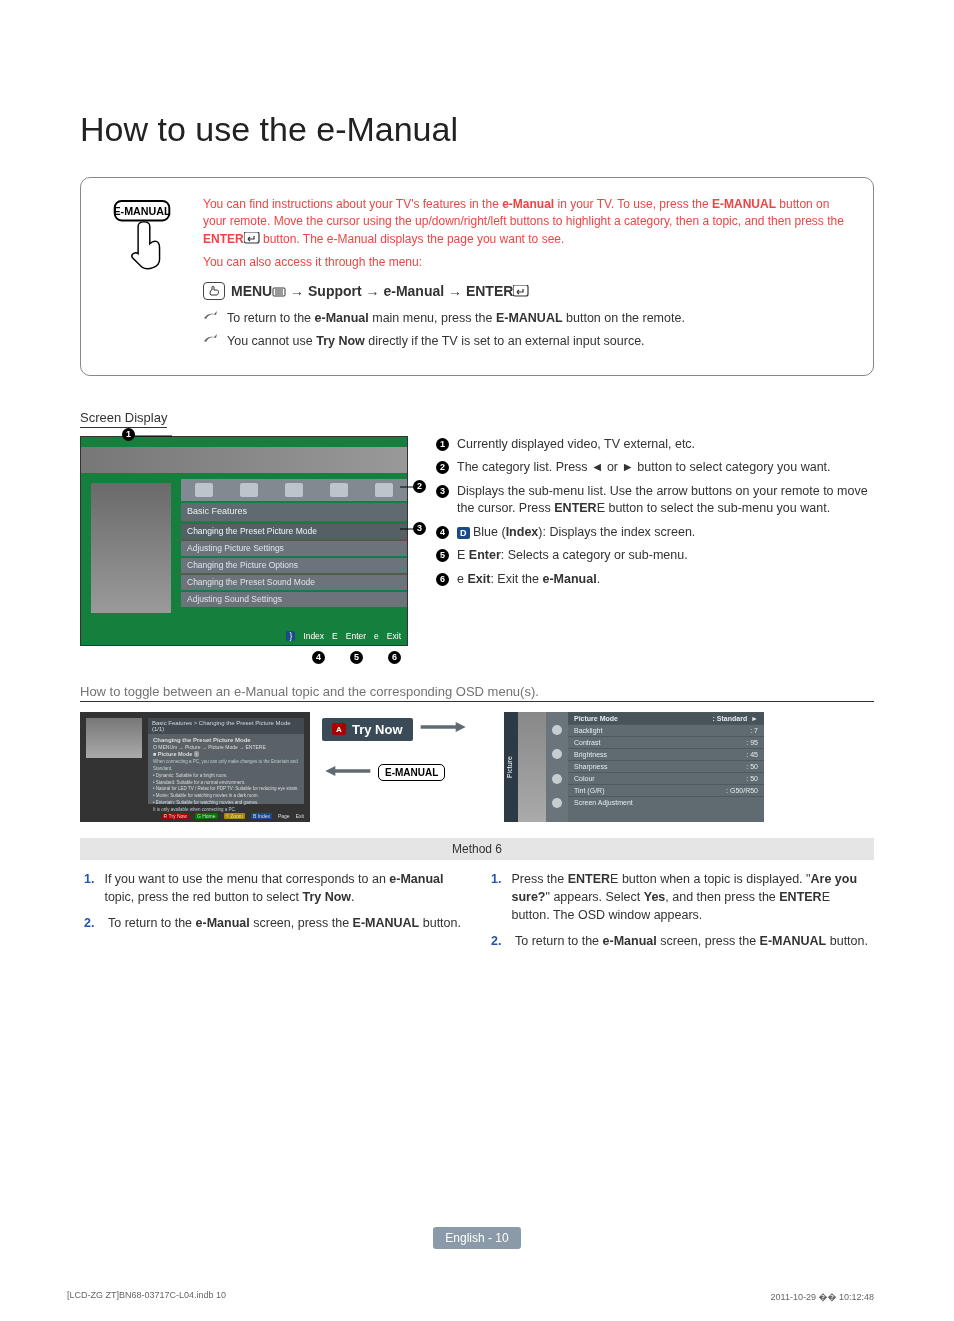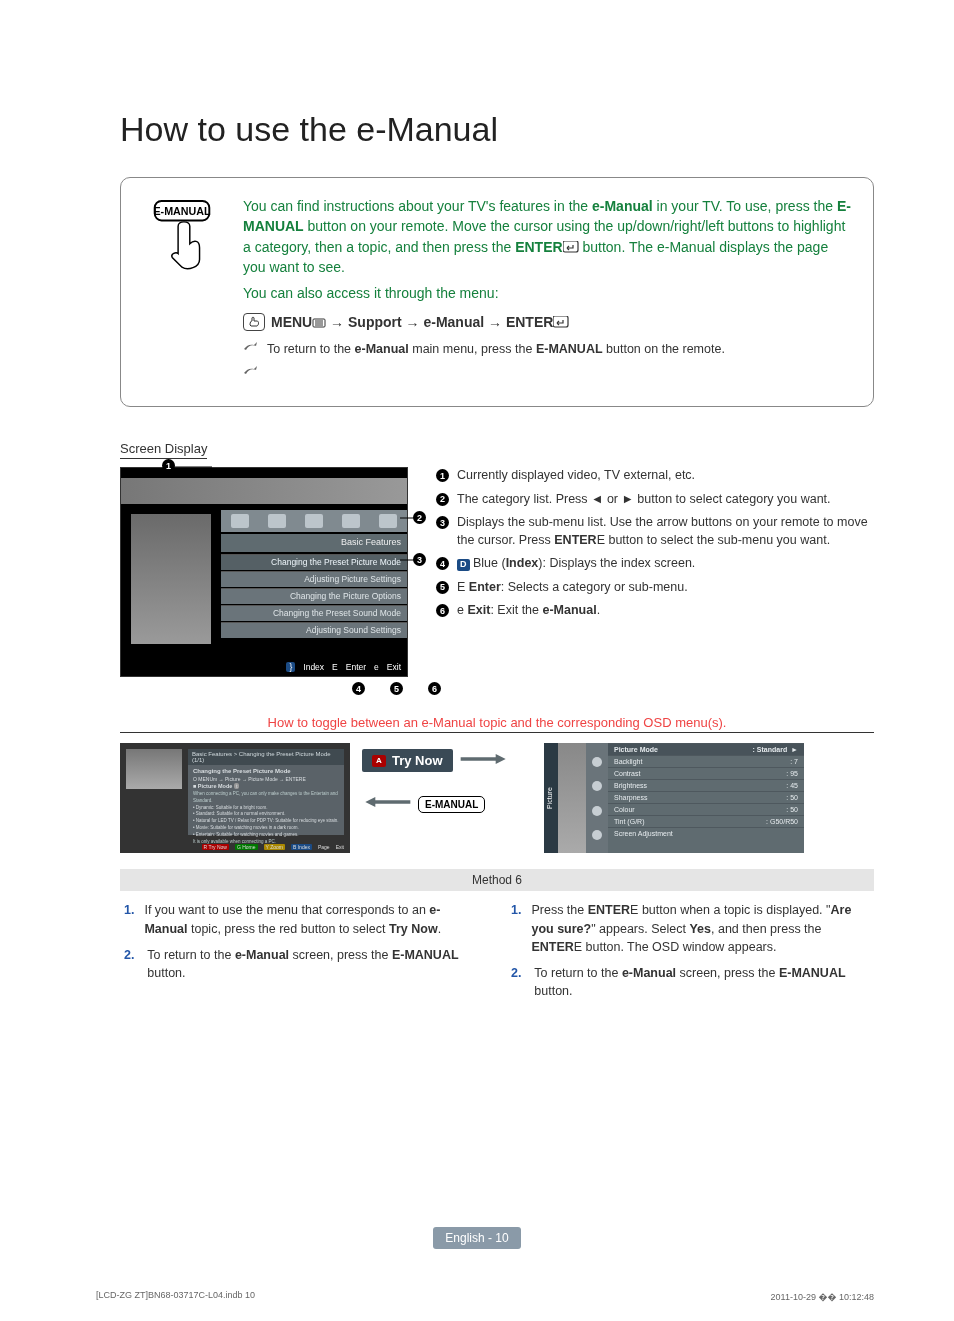--- a/index.html
+++ b/index.html
@@ -1,53 +1,53 @@
 <!DOCTYPE html>
 <html><head>
 <meta charset="utf-8">
 <style>
   * { margin: 0; padding: 0; box-sizing: border-box; }
   body { font-family: Arial, Helvetica, sans-serif; background: #f0f0f0; color: #333; }
-  .page { width: 954px; height: 1321px; background: #fff; margin: 0 auto; position: relative; padding: 110px 80px 60px 120px; }
+  .page { width: 954px; height: 1321px; background: #fff; margin: 0 auto; position: relative; padding: 110px 80px 60px 80px; }
   .title { font-size: 34px; font-weight: 400; color: #222; margin-bottom: 28px; }
   .body-box { border: 1px solid #888; border-radius: 10px; padding: 18px 22px 24px 22px; }
   .intro-row { display: flex; gap: 22px; }
   .remote-ico { flex: 0 0 78px; }
   .remote-ico svg { width: 78px; height: 80px; }
-  .intro-text p { font-size: 14px; line-height: 1.45; color: #15803d; margin-bottom: 6px; }
+  .intro-text p { font-size: 12px; line-height: 1.45; color: #ef4444; margin-bottom: 6px; }
   .menu-path { margin: 10px 0 10px 0; display: flex; align-items: center; gap: 6px; }
   .menu-path .lead-ico { border:1px solid #444; border-radius:4px; width:22px; height:18px; display:inline-flex; align-items:center; justify-content:center; font-size:10px; }
   .menu-path .text { font-size:14px; font-weight:bold; }
   .menu-path .enter-ico { display:inline-block; }
   .note-line { display:flex; align-items:flex-start; gap:6px; font-size:12.5px; color:#333; margin-top:6px; line-height:1.4; }
   .note-ico { flex:0 0 18px; }
   .note-ico svg { width:16px; height:12px; }
   .section-sub { font-size:13px; color:#333; border-bottom:1px solid #333; display:inline-block; margin: 34px 0 8px 0; padding-bottom:2px; }
 
   
   .sd-wrap { display:flex; gap:28px; }
-  .tv-mock { width:288px; height:210px; border:1px solid #333; position:relative; background:#000000;text-align:right; }
+  .tv-mock { width:328px; height:210px; border:1px solid #333; position:relative; background:#15803d; }
   .tv-mock .videoband { position:absolute; top:10px; left:0; right:0; height:26px; background:linear-gradient(90deg,#777,#999); }
   .tv-mock .left-preview { position:absolute; top:46px; left:10px; width:80px; height:130px; background:linear-gradient(#6a6a6a,#9a9a9a); }
   .tv-mock .cat-icons { position:absolute; top:42px; left:100px; right:0; height:22px; background:#808a90; display:flex; justify-content:space-around; align-items:center; }
   .tv-mock .cat-icons div { width:18px; height:14px; background:#bcc5cb; border-radius:2px; }
   .tv-mock .cat-label { position:absolute; top:66px; left:100px; right:0; height:18px; color:#eee; font-size:9px; background:#5f6b70; padding:3px 6px; }
   .tv-mock .row { position:absolute; left:100px; right:0; height:16px; background:#6a747a; color:#dfe5e8; font-size:8.5px; padding:2px 6px; border-top:1px solid #555; }
   .tv-mock .row.hl { background:#556065; color:#eef6fb; }
   .tv-mock .r1{ top:86px; } .tv-mock .r2{ top:103px; } .tv-mock .r3{ top:120px; } .tv-mock .r4{ top:137px; } .tv-mock .r5{ top:154px; }
   .tv-mock .fbar { position:absolute; bottom:4px; right:6px; font-size:8.5px; color:#fff; display:flex; gap:8px; align-items:center; }
   .tv-mock .fbar .blue { background:#1b4b85; padding:0 3px; border-radius:2px; }
   .callout { position:absolute; background:#000; color:#fff; width:13px; height:13px; border-radius:50%; font-size:9px; display:flex; align-items:center; justify-content:center; font-weight:bold; }
   .sd-list { flex:1; }
   .sd-list .item { display:flex; gap:8px; font-size:12.5px; line-height:1.4; margin-bottom:6px; }
   .sd-list .num { background:#000; color:#fff; width:13px; height:13px; border-radius:50%; font-size:9px; flex:0 0 13px; display:flex; align-items:center; justify-content:center; font-weight:bold; margin-top:2px; }
   .sd-list .txt { flex:1; }
   .blue-chip { background:#1b4b85; color:#fff; font-size:9px; padding:0 3px; border-radius:2px; font-weight:bold; display:inline-flex; align-items:center; height:12px; }
 
-  .toggle-sub { font-size:13px; color:#ef4444; border-bottom:1px solid #333; display:block; margin: 38px 0 10px 0; padding-bottom:2px;text-align:center; }
+  .toggle-sub { font-size:13px; color:#737373; border-bottom:1px solid #333; display:block; margin: 38px 0 10px 0; padding-bottom:2px; }
 
   .toggle-row { display:flex; gap:12px; align-items:flex-start; }
   .toggle-row .leftshot { width:230px; height:110px; background:#333; position:relative; }
   .toggle-row .leftshot .lp { position:absolute; top:6px; left:6px; width:56px; height:40px; background:linear-gradient(#777,#aaa); }
   .toggle-row .leftshot .body { position:absolute; top:6px; left:68px; right:6px; bottom:18px; background:#5a6268; }
   .toggle-row .leftshot .hdr { background:#404a50; color:#cfd8dc; font-size:6px; padding:2px 4px; }
   .toggle-row .leftshot .content { color:#d8dde0; font-size:5px; padding:3px 5px; line-height:1.3; }
   .toggle-row .leftshot .foot { position:absolute; bottom:3px; right:6px; font-size:5px; color:#ddd; display:flex; gap:6px; }
   .toggle-row .leftshot .foot .r{background:#a00;padding:0 2px;border-radius:1px;}
   .toggle-row .leftshot .foot .g{background:#070;padding:0 2px;border-radius:1px;}
@@ -73,21 +73,21 @@
   .methods { display:flex; margin-top:16px; }
   .methods .mh { flex:1; background:#e5e5e5; text-align:center; font-size:12px; padding:4px 0; }
   .methods-cols { display:flex; gap:20px; }
   .methods-cols .col { flex:1; padding:10px 4px 0 4px; }
   .methods-cols ol { list-style:none; counter-reset:step; }
   .methods-cols li { font-size:12.5px; line-height:1.45; display:flex; gap:10px; margin-bottom:8px; }
   .methods-cols li .n { color:#2356a8; font-weight:bold; width:14px; }
 
   .pg-footer { position:absolute; bottom:72px; left:0; right:0; text-align:center; }
   .pg-badge { display:inline-block; background:#8a9aa8; color:#fff; font-size:12px; padding:4px 12px; border-radius:3px; }
-  .printmark { position:absolute; bottom:18px; left:96px; right:80px; display:flex; justify-content:space-between; font-size:9px; color:#666; }
+  .printmark { position:absolute; bottom:18px; left:67px; right:80px; display:flex; justify-content:space-between; font-size:9px; color:#666; }
 
   b{font-weight:bold;}
 </style>
 </head>
 <body>
 
 <div class="page">
   <h1 class="title">How to use the e-Manual</h1>
 
   <div class="body-box">
@@ -130,20 +130,21 @@
         <div class="note-line">
           <span class="note-ico"><svg viewBox="0 0 16 12">
                 <path d="M1 8 C4 4,7 3,11 4 L14 1 L13 5 C9 3,5 5,3 9 Z" fill="#666"></path>
               </svg></span>
           <span><span>To return to the </span><b>e-Manual</b><span> main menu, press the </span><b>E-MANUAL</b><span> button on the remote.</span></span>
         </div>
         <div class="note-line">
           <span class="note-ico"><svg viewBox="0 0 16 12">
                 <path d="M1 8 C4 4,7 3,11 4 L14 1 L13 5 C9 3,5 5,3 9 Z" fill="#666"></path>
               </svg></span>
+          <span><span>You cannot use </span><b>Try Now</b><span> directly if the TV is set to an external input source.</span></span>
         </div>
       </div>
     </div>
   </div>
 
   <div class="section-sub">Screen Display</div>
 
   <div class="sd-wrap">
     <div style="position:relative">
       <div class="tv-mock">

